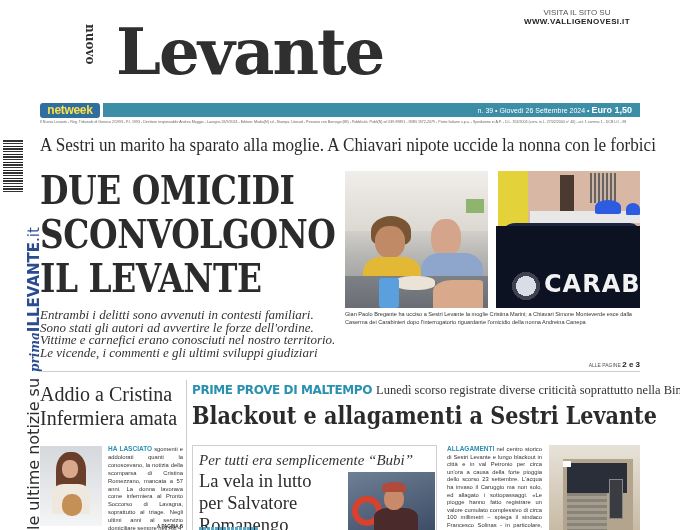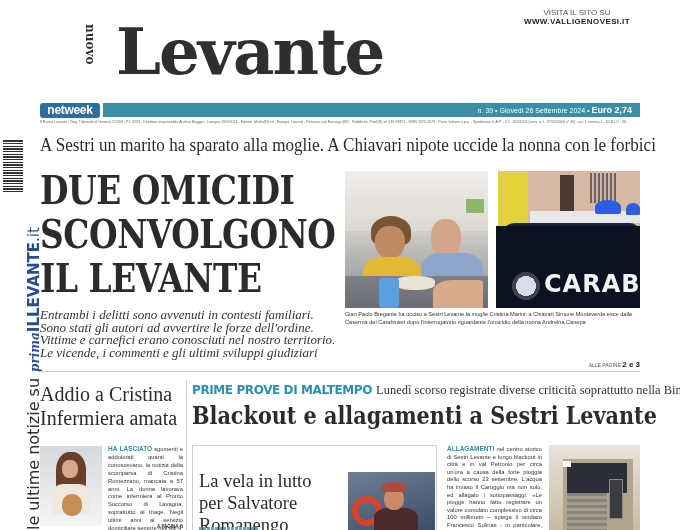--- a/index.html
+++ b/index.html
@@ -20,21 +20,21 @@
   .ad-leaf-l { position: absolute; left: 4px; top: 10px; width: 22px; height: 8px; border-top: 3px solid #4a9cc9; border-radius: 50%; }
   .ad-leaf-r { position: absolute; right: 4px; top: 10px; width: 22px; height: 8px; border-top: 3px solid #4a9cc9; border-radius: 50%; }
   .ad-leaf-l2 { position: absolute; left: 4px; top: 52px; width: 22px; height: 8px; border-bottom: 3px solid #4a9cc9; border-radius: 50%; }
   .ad-leaf-r2 { position: absolute; right: 4px; top: 52px; width: 22px; height: 8px; border-bottom: 3px solid #4a9cc9; border-radius: 50%; }
   .ad-brand1 { position: absolute; left: 0; right: 0; top: 18px; font-family: "DejaVu Sans", sans-serif; font-weight: bold; font-size: 19px; color: #1e3566; letter-spacing: 0; line-height: 19px; }
   .ad-brand2 { position: absolute; left: 0; right: 0; top: 36px; font-family: "DejaVu Sans", sans-serif; font-weight: bold; font-size: 11px; color: #1e3566; line-height: 12px; }
   .ad-visit { font-family: "Liberation Sans", sans-serif; font-size: 8px; color: #555; line-height: 9px; margin-top: 4px; }
   .ad-url { font-family: "Liberation Sans", sans-serif; font-weight: bold; font-size: 8px; color: #222; line-height: 9px; letter-spacing: 0.4px; }
 
   
-  .netweek { position: absolute; left: 40px; top: 103px; width: 60px; height: 15px; background: #2f6f9f; border-radius: 3px; color: #ffffff; font-family: "Liberation Sans", sans-serif; font-weight: bold; font-size: 12px; line-height: 15px; text-align: center; letter-spacing: -0.3px; }
+  .netweek { position: absolute; left: 40px; top: 103px; width: 60px; height: 15px; background: #2f6f9f; border-radius: 3px; color: #fde047; font-family: "Liberation Sans", sans-serif; font-weight: bold; font-size: 12px; line-height: 15px; text-align: center; letter-spacing: -0.3px; }
   .bar { position: absolute; left: 103px; top: 103px; width: 537px; height: 14px; background: #3b8ea5; }
   .bar-text { position: absolute; right: 8px; top: 0; color: #fff; font-family: "Liberation Sans", sans-serif; font-size: 7px; line-height: 14px; white-space: nowrap; }
   .bar-price { font-weight: bold; font-size: 9px; }
   .imprint { position: absolute; left: 40px; top: 119px; width: 600px; font-family: "Liberation Sans", sans-serif; font-size: 3.6px; color: #666; line-height: 6px; white-space: nowrap; overflow: hidden; }
 
   
   .vstrip { position: absolute; left: 0; top: 130px; width: 32px; height: 400px; }
   .barcode { position: absolute; left: 3px; top: 10px; width: 20px; height: 52px; background: repeating-linear-gradient(0deg, #333 0 1px, #fff 1px 2px, #333 2px 4px, #fff 4px 5px, #222 5px 6px, #fff 6px 8px); }
   .vtext { position: absolute; left: 24px; top: 400px; transform: rotate(-90deg); transform-origin: left top; white-space: nowrap; font-family: "DejaVu Sans", sans-serif; font-size: 16px; color: #2f2f2f; line-height: 20px; }
   .vtext .prima { font-family: "DejaVu Serif", serif; font-style: italic; font-weight: bold; font-size: 12px; color: #2a4d8f; margin-left: 6px; }
@@ -128,21 +128,21 @@
 </div>
 
 <div class="ad">
   <div class="ad-visit">VISITA IL SITO SU</div>
   <div class="ad-url">WWW.VALLIGENOVESI.IT</div>
 </div>
 
 <div class="netweek">netweek</div>
 <div class="bar">
   <div class="bar-text">
-    <span>n. 39 • Giovedì 26 Settembre 2024 • </span><span class="bar-price">Euro 2,74</span>
+    <span>n. 39 • Giovedì 26 Settembre 2024 • </span><span class="bar-price">Euro 1,50</span>
   </div>
 </div>
 <div class="imprint">Il Nuovo Levante - Reg. Tribunale di Genova 2/1993 - P.I. 1993 - Direttore responsabile Andrea Maggio - Lavagna 26/9/2024 - Editore: Media(N) srl - Stampa: Litosud - Pessano con Bornago (MI) - Pubblicità: Publi(N) srl 039.99891 - ISSN 1972-2079 - Poste Italiane s.p.a. - Spedizione in A.P. - D.L. 353/2003 (conv. in L. 27/02/2004 n° 46) - art. 1 comma 1 - DCB LO - 98</div>
 
 <div class="vstrip">
   <div class="barcode"></div>
   <div class="vtext">
     <span>le ultime notizie su</span><span class="prima">prima</span><span class="site">ILLEVANTE</span><span class="site-tld">.it</span>
   </div>
 </div>
@@ -208,20 +208,21 @@
   <span>A PAGINA </span><b>6</b>
 </div>
 <div class="vdivider"></div>
 
 <div class="bo-kicker">
   <span class="bo-kicker-tag">PRIME PROVE DI MALTEMPO</span><span class="bo-kicker-text">Lunedì scorso registrate diverse criticità soprattutto nella Bimare</span>
 </div>
 <div class="bo-title">Blackout e allagamenti a Sestri Levante</div>
 
 <div class="bubi-box">
+  <div class="bubi-kicker">Per tutti era semplicemente “Bubi”</div>
   <div class="bubi-title">La vela in lutto per Salvatore Romanengo</div>
   <div class="bubi-byline"></div>
   <div class="photo5">
     <div class="p5-ring"></div>
     <div class="p5-body"></div>
     <div class="p5-head"></div>
     <div class="p5-hat"></div>
   </div>
 </div>
 

